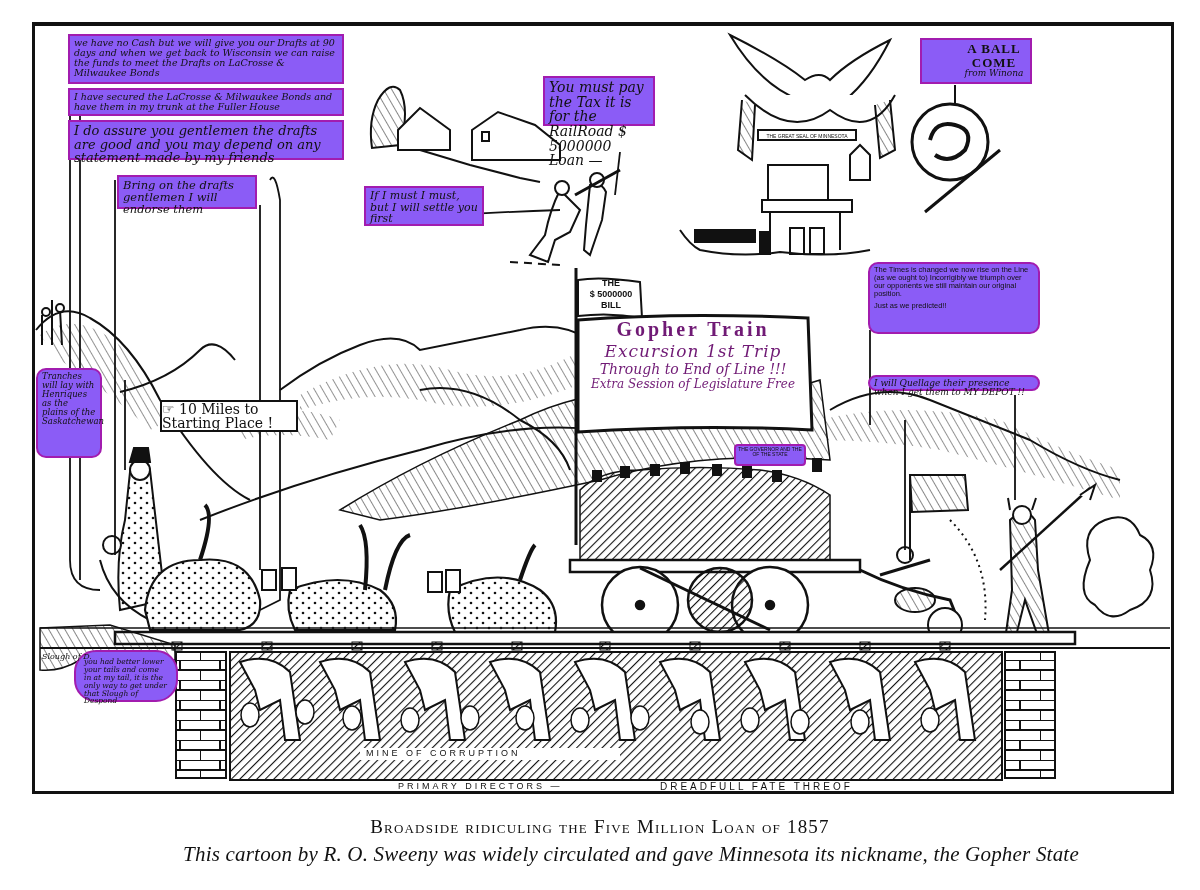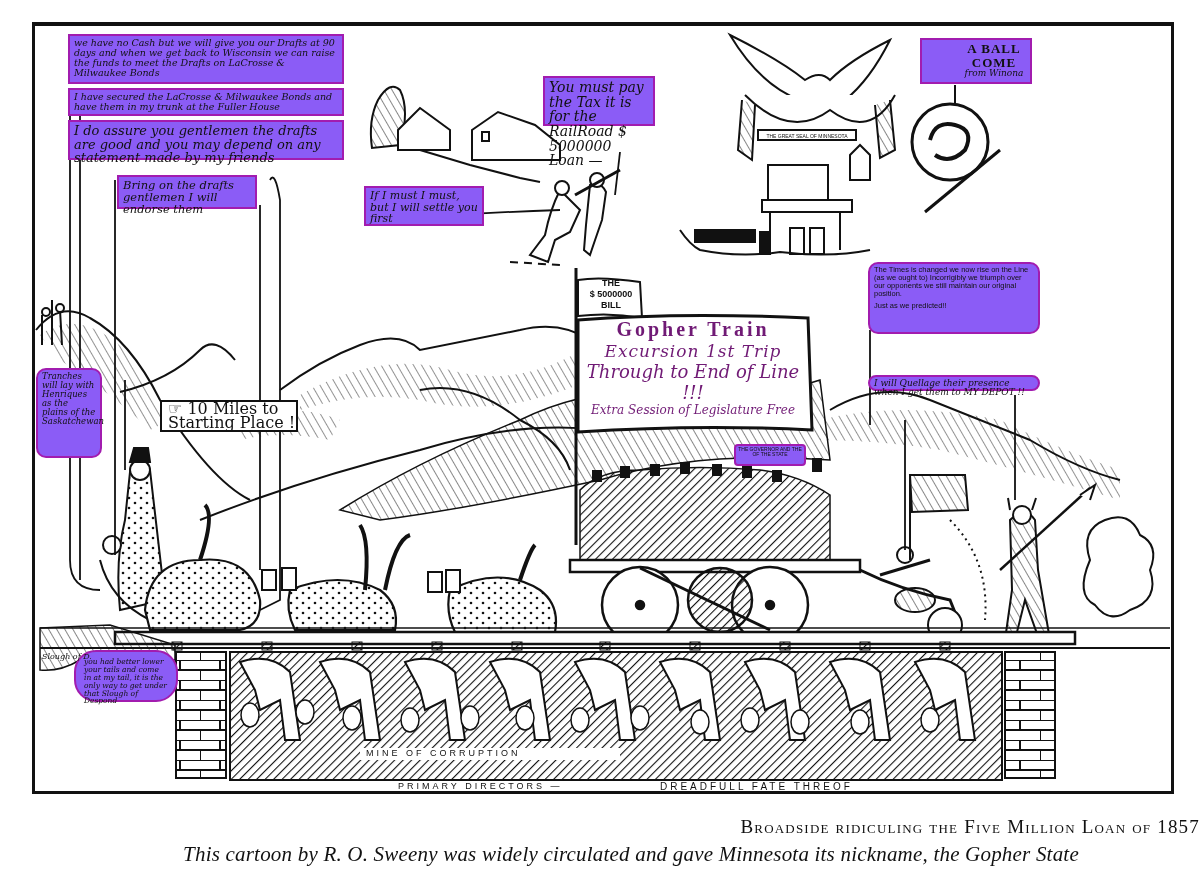--- a/index.html
+++ b/index.html
@@ -19,35 +19,35 @@
     }
     .round { border-radius: 10px; }
     .ball-title { font-family: "Liberation Serif", serif; font-weight: bold; font-style: normal; letter-spacing: 1px; font-size: 13px; text-align: center; }
     .ball-sub { font-size: 9px; text-align: center; }
     .banner {
       position: absolute; left: 578px; top: 318px; width: 230px; height: 112px;
       font-family: "DejaVu Serif", serif; font-style: italic; color: #701a75; text-align: center;
     }
     .banner .t1 { font-size: 20px; font-weight: bold; letter-spacing: 3px; font-style: normal; font-family: "Liberation Serif", serif; }
     .banner .t2 { font-size: 17px; letter-spacing: 1px; }
-    .banner .t3 { font-size: 18px; }
+    .banner .t3 { font-size: 14px; }
     .banner .t4 { font-size: 12px; }
     .flag {
       position: absolute; left: 580px; top: 278px; width: 62px; height: 38px;
       font-family: "Liberation Sans", sans-serif; font-size: 9px; font-weight: bold; text-align: center; line-height: 11px;
     }
     .sign {
       position: absolute; left: 160px; top: 400px; width: 138px; height: 32px; border: 2px solid #111; background: #fff; box-sizing: border-box;
-      font-family: "DejaVu Serif", serif; font-size: 16px; line-height: 14px; padding-left: 6px;
+      font-family: "DejaVu Serif", serif; font-size: 14px; line-height: 14px; 
     }
     .label-small {
       position: absolute; font-family: "Liberation Sans", sans-serif; font-size: 9px; letter-spacing: 3px; color: #111;
     }
     .caption-title {
-      position: absolute; left: 0; width: 1200px; top: 816px; text-align: right;
+      position: absolute; left: 0; width: 1200px; top: 816px; text-align: center;
       font-family: "Liberation Serif", serif; font-size: 19px; letter-spacing: 1.2px; font-variant: small-caps;
     }
     .caption-sub {
       position: absolute; left: 0; width: 1200px; top: 842px; text-align: center;
       font-family: "Liberation Serif", serif; font-style: italic; font-size: 21px; letter-spacing: 0.2px; margin-left: 31px;
     }
   </style>
 </head>
 <body>
 

